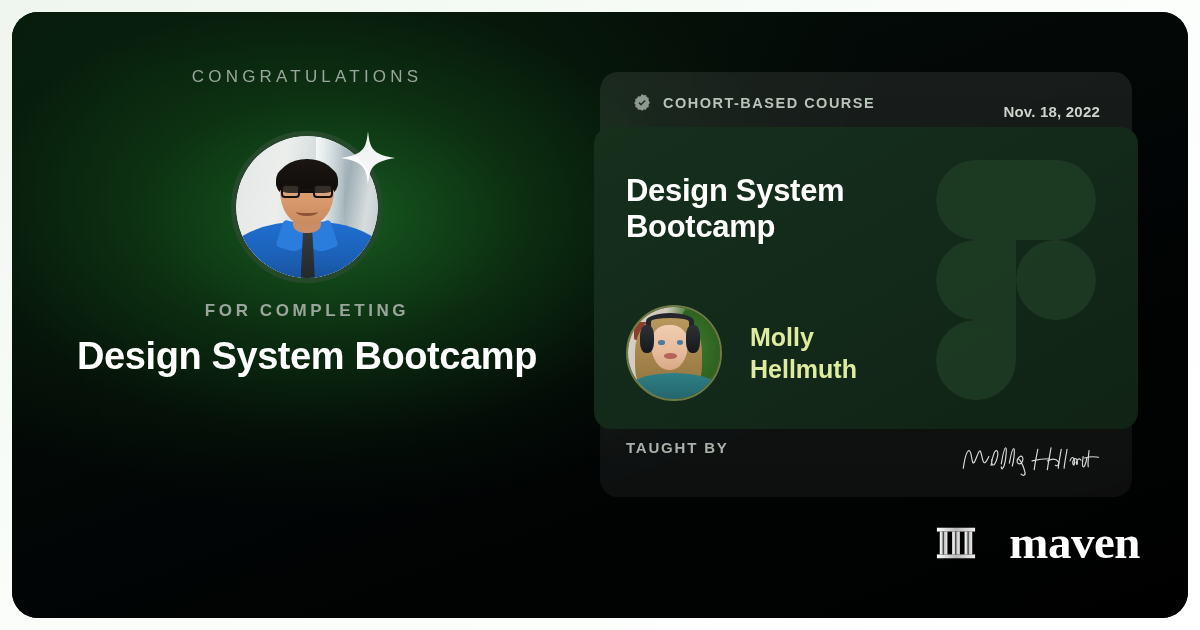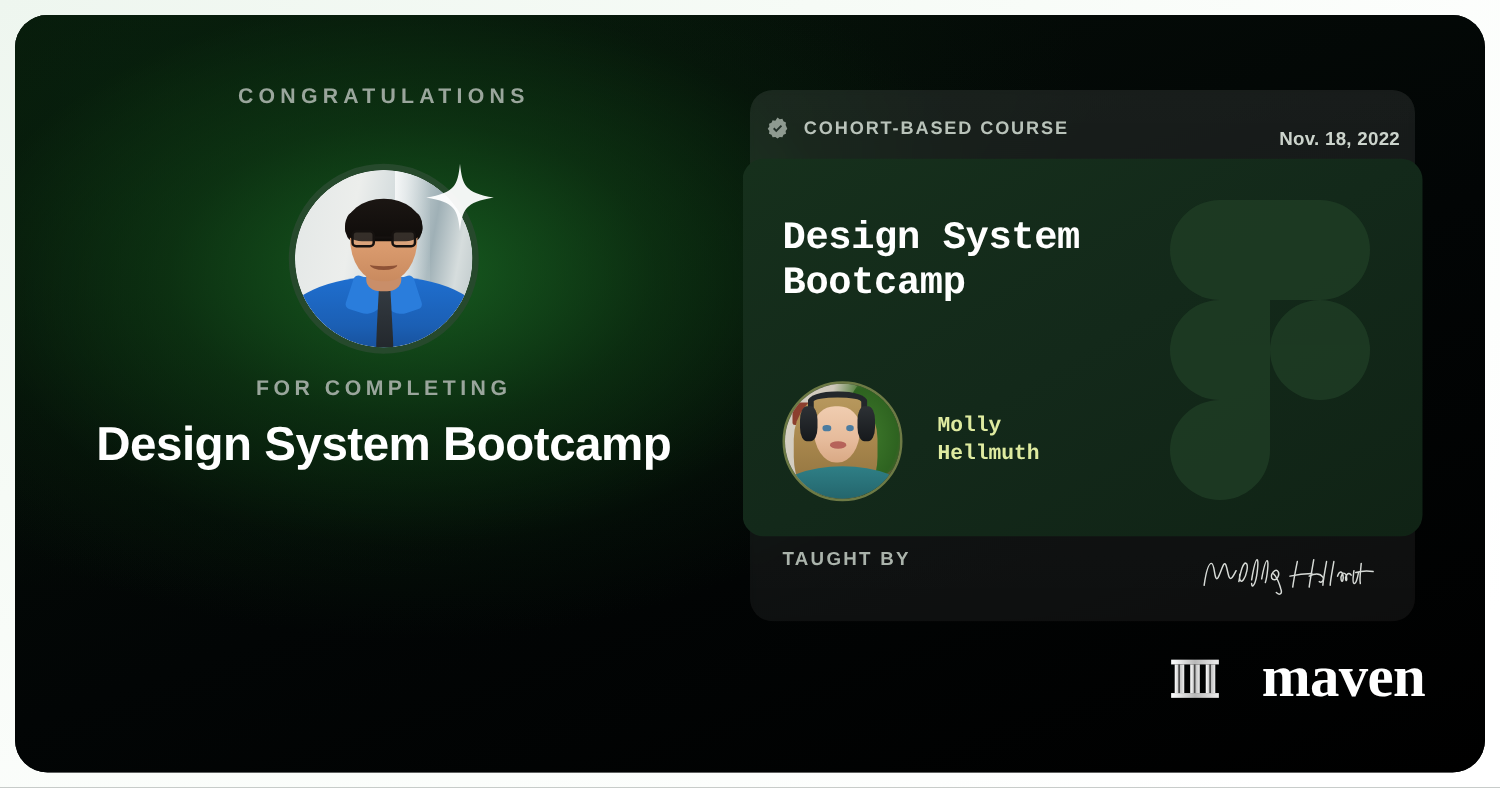--- a/index.html
+++ b/index.html
@@ -45,21 +45,21 @@
     position:absolute;
     left:0; top:0;
     width:590px; height:606px;
     display:flex; flex-direction:column;
     align-items:center;
   }
 
   #congrats {
     margin-top:55px;
     font-size:17px;
-    font-weight:700;
+    font-weight:400;
     letter-spacing:4.2px;
     color:#9aa69c;
   }
 
   #student-name {
     margin-top:22px;
     font-size:86px;
     font-weight:700;
     letter-spacing:-1.5px;
     color:#ffffff;
@@ -204,21 +204,21 @@
     left:588px; top:60px;
     width:532px; height:425px;
     border-radius:18px;
     background:linear-gradient(to bottom, rgba(255,255,255,.085), rgba(255,255,255,.055));
     backdrop-filter:blur(2px);
   }
   #card-header {
     position:absolute;
     left:0; top:0; right:0; height:62px;
     display:flex; align-items:center;
-    padding:0 12px;
+    padding:0 32px;
     color:#b9c3ba;
     font-size:14.5px;
     font-weight:700;
     letter-spacing:1.5px;
   }
   #badge-icon { width:20px; height:20px; margin-right:11px; flex:none; }
   #card-date {
     margin-left:auto;
     font-size:15px;
     font-weight:700;
@@ -228,21 +228,20 @@
   }
 
   
   #card-inner {
     position:absolute;
     left:-6px; top:55px;
     width:544px; height:302px;
     border-radius:17px;
     background:linear-gradient(150deg,#16301c 0%,#13291a 50%,#102315 100%);
     overflow:hidden;
-    font-family:Liberation Mono, monospace;
   }
   #figma-watermark {
     position:absolute;
     right:42px; top:28px;
     width:160px; height:250px;
     opacity:.9;
   }
   #card-title {
     position:absolute;
     left:32px; top:46px;
@@ -317,21 +316,21 @@
     background:#b6635a; border-radius:50%;
   }
   .mf-shirt {
     left:-4%; top:72%; width:108%; height:36%;
     border-radius:50% 50% 0 0 / 60% 60% 0 0;
     background:linear-gradient(to bottom,#2f7f86,#215f66);
   }
 
   #instructor-name {
     margin-left:28px;
-    font-size:17px;
+    font-size:25px;
     font-weight:700;
     line-height:1.3;
     color:#dfeba0;
     white-space:pre-line;
   }
 
   
   #card-footer {
     position:absolute;
     left:0; bottom:0; right:0; height:58px;

